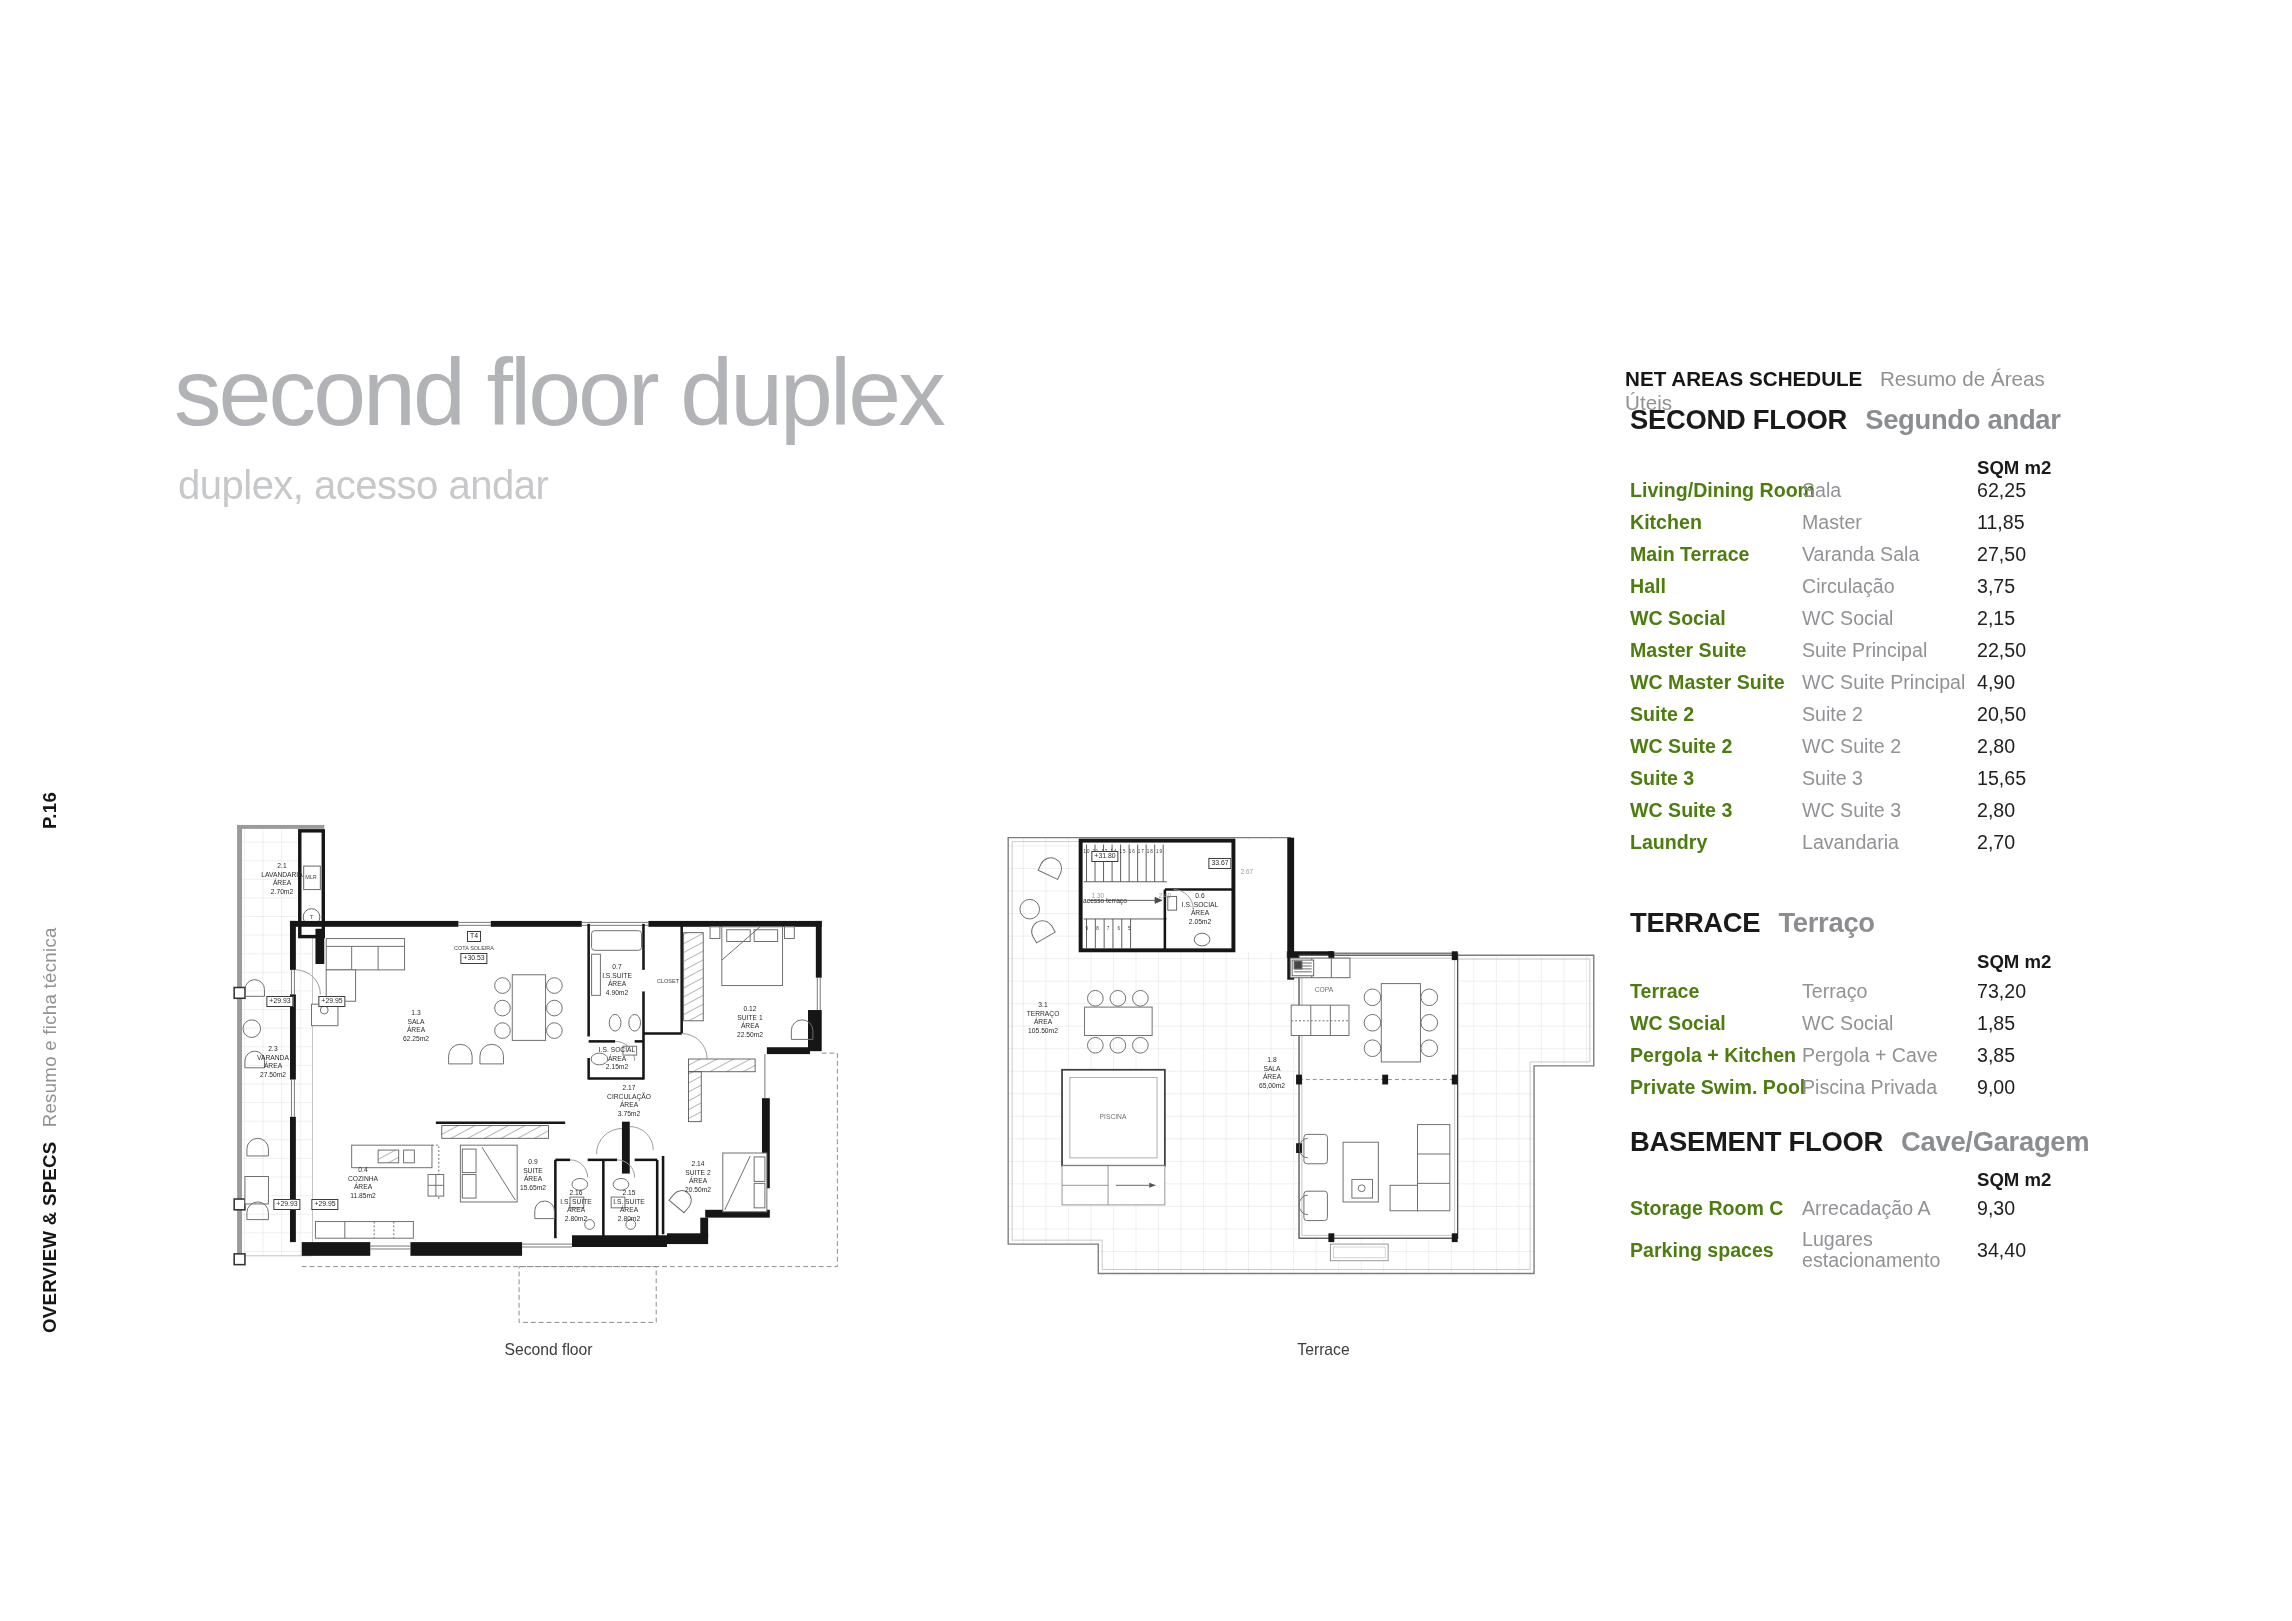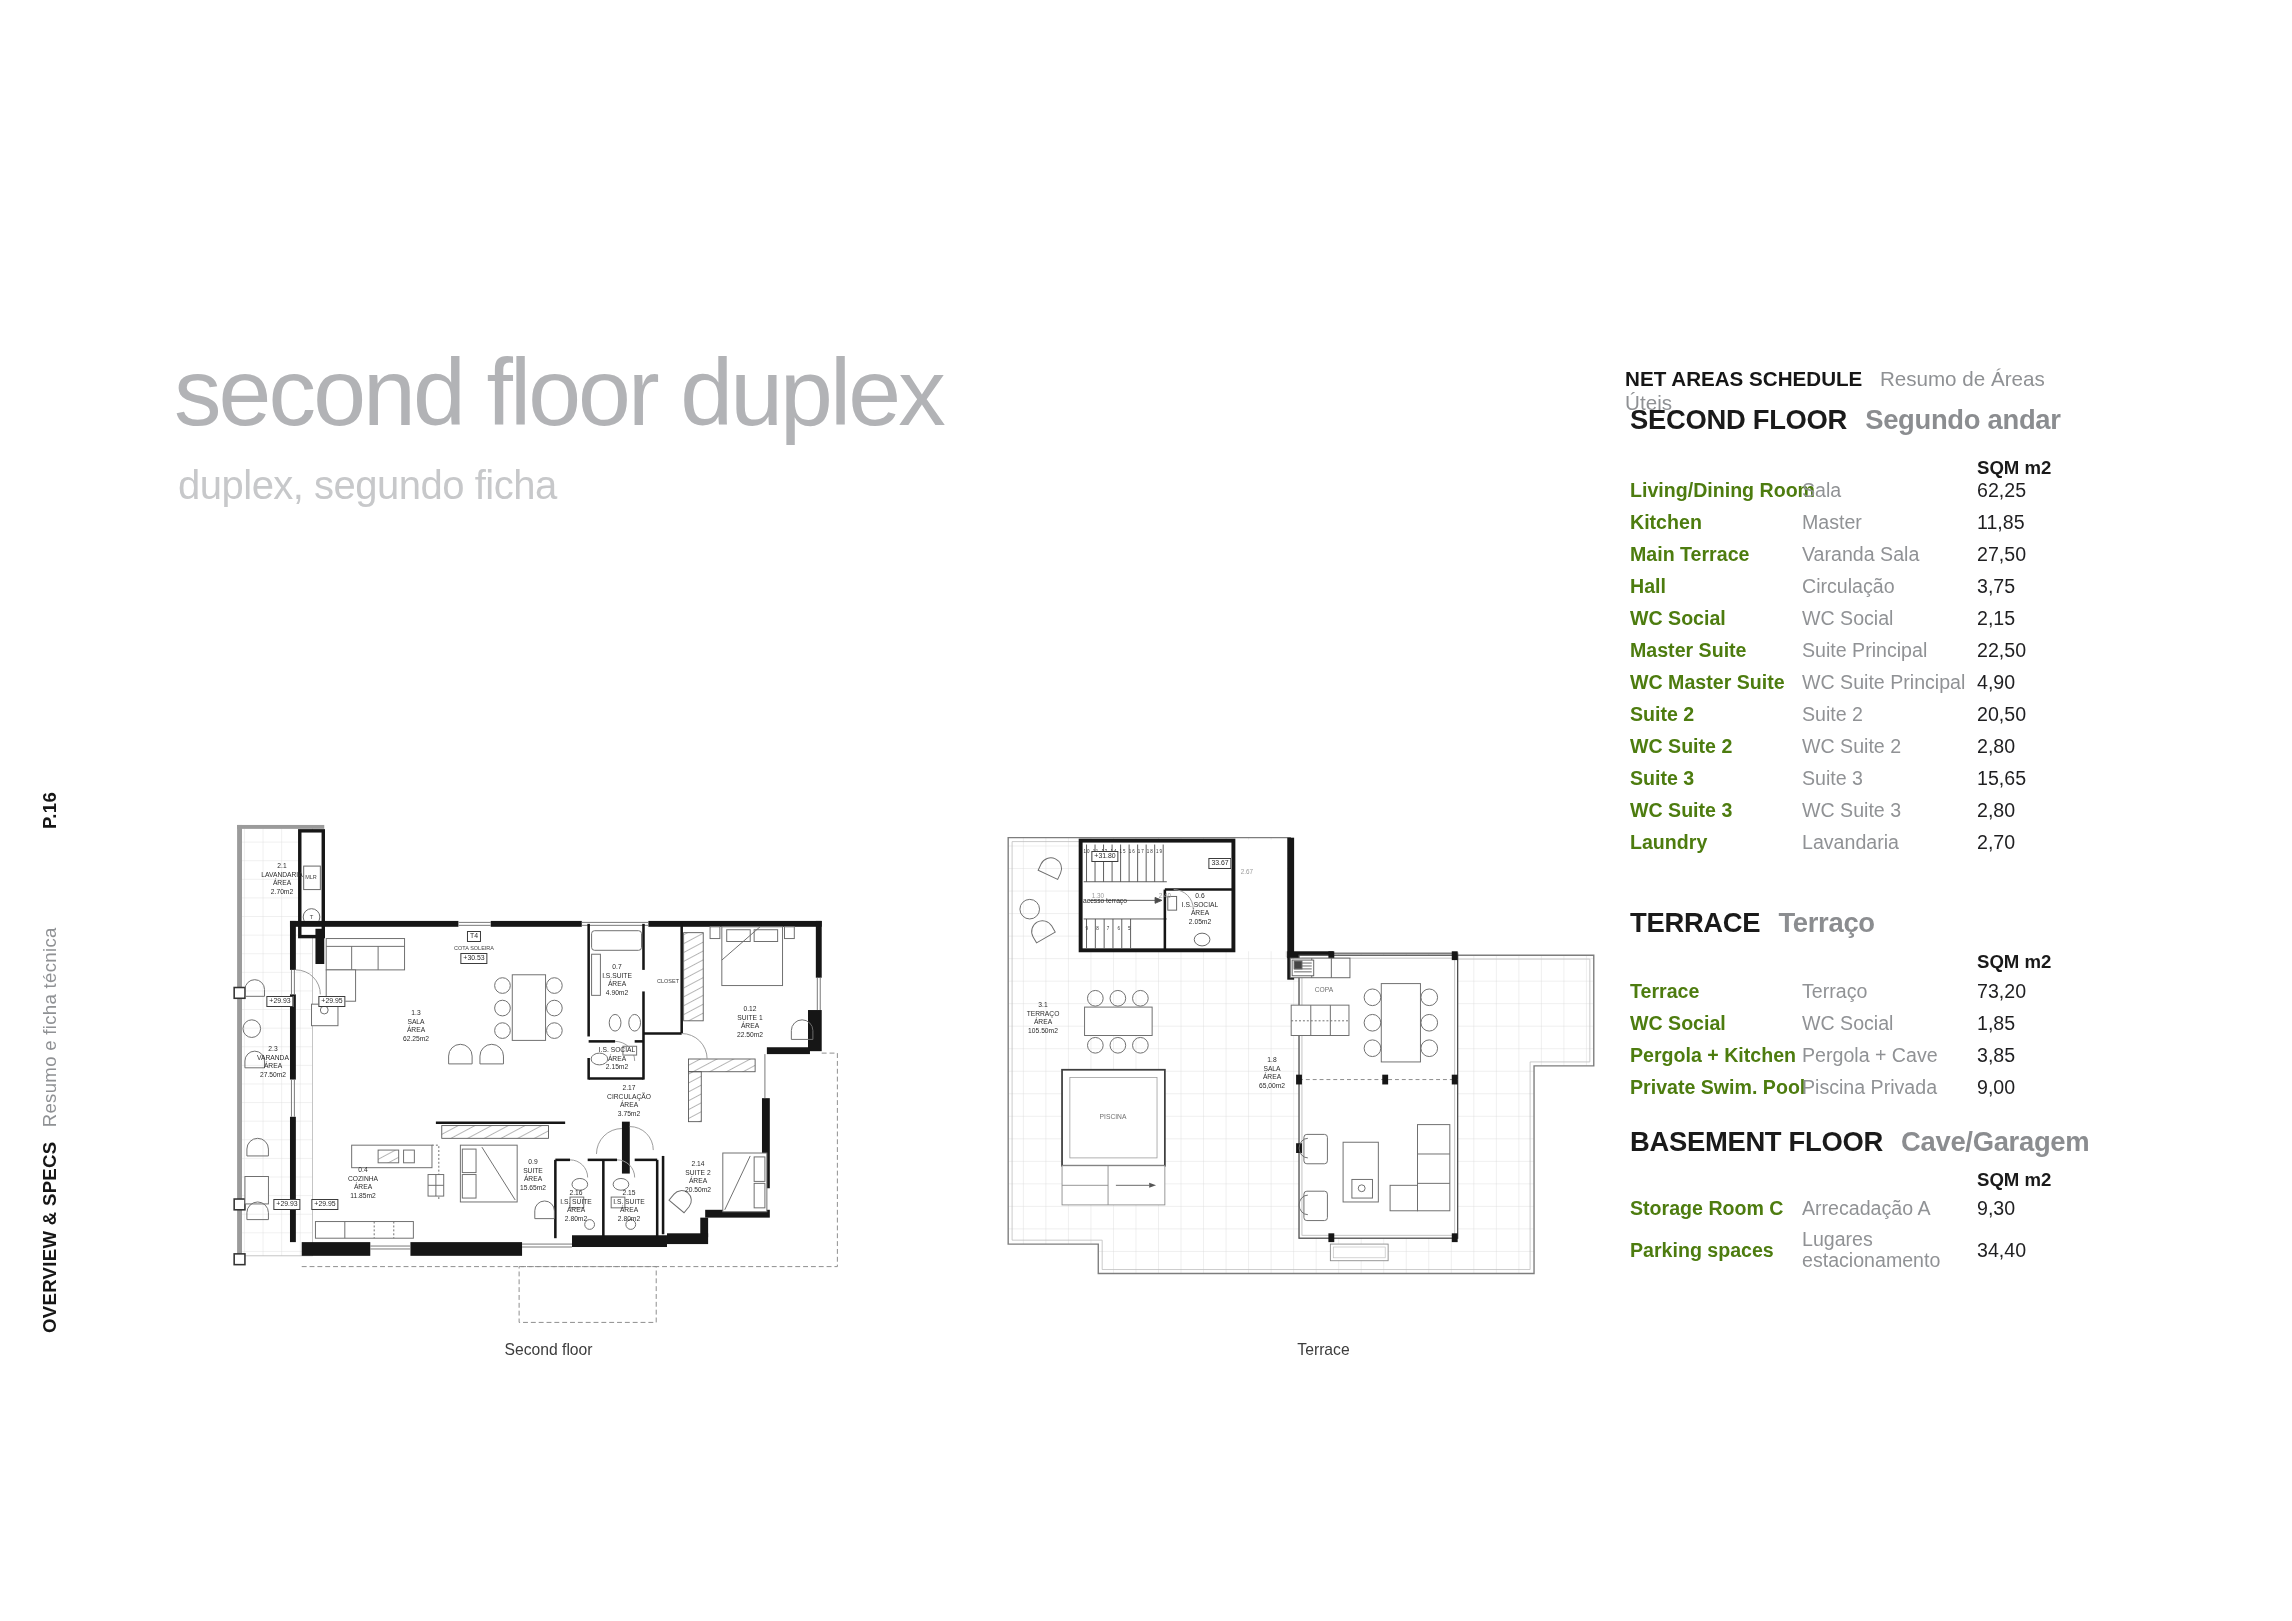--- a/index.html
+++ b/index.html
@@ -56,21 +56,21 @@
 
 <div class="page">
 
   <div class="vrot pnum" style="left:39px;top:829px">P.16</div>
   <div class="vrot" style="left:39px;top:1333px">
     <span class="b">OVERVIEW &amp; SPECS</span>
     <span class="g">Resumo e ficha técnica</span>
   </div>
 
   <div class="title">second floor duplex</div>
-  <div class="subtitle">duplex, segundo ficha</div>
+  <div class="subtitle">duplex, acesso andar</div>
 
   <div class="plan" style="left:225px;top:823px">
     <svg width="647" height="519" viewBox="0 0 660 530">
       <defs>
         <pattern id="g19" width="19" height="19" patternUnits="userSpaceOnUse">
           <path d="M19 0H0V19" fill="none" stroke="#dadada" stroke-width="0.8"></path>
         </pattern>
         <pattern id="hA" width="8" height="8" patternUnits="userSpaceOnUse" patternTransform="rotate(62)">
           <line x1="0" y1="0" x2="0" y2="8" stroke="#5a5a5a" stroke-width="0.9"></line>
         </pattern>

